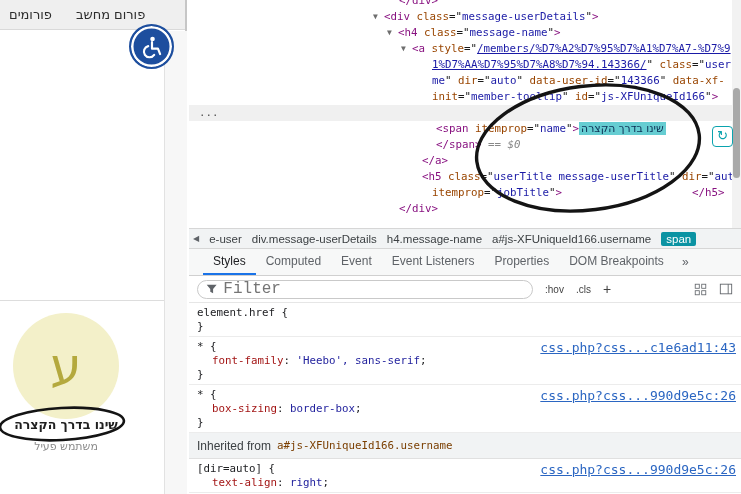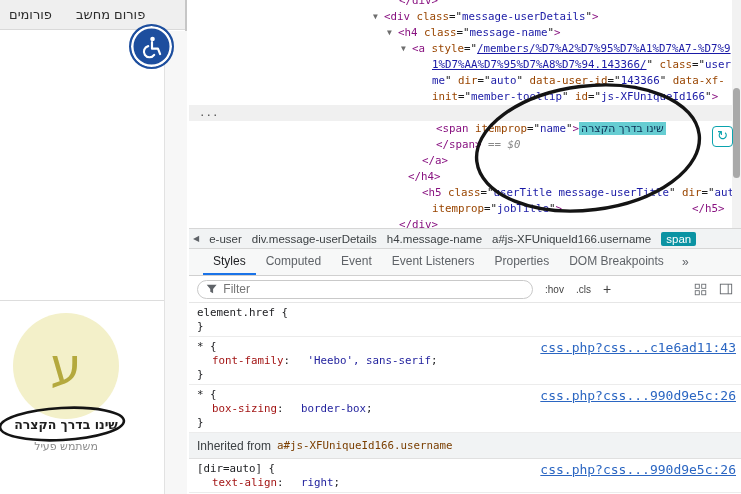--- a/index.html
+++ b/index.html
@@ -86,35 +86,35 @@
   .stab.active { color:#202124; border-bottom-color:#1a73e8; }
   .stab-more { display:flex; align-items:center; padding:0 8px; color:#5f6368; }
 
   .filter-row { position:absolute; top:276px; left:0; width:552px; height:27px;
                 background:#fff; border-bottom:1px solid #e6e6e6; display:flex;
                 align-items:center; padding:0 8px 0 8px; gap:12px; }
   .filter-input { width:336px; height:19px; border:1px solid #c9c9c9;
                   border-radius:10px; display:flex; align-items:center; gap:6px;
                   padding:0 8px; background:#fff; }
   .filter-input input { border:none; outline:none; background:transparent;
-                        font-size:12px; color:#b91c1c; width:100%;
-                        font-family:Liberation Sans, sans-serif; }
+                        font-size:16px; color:#b91c1c; width:100%;
+                        font-family:Liberation Mono, monospace; }
   .hovcls { color:#434343; font-size:10px; }
   .plus { color:#434343; font-size:14px; }
   .spacer { flex:1; }
   .icon-btn { display:flex; align-items:center; }
 
   .styles-pane { position:absolute; top:303px; left:0; width:552px; height:191px;
                  overflow:hidden; font-family:"DejaVu Sans Mono", monospace;
                  font-size:10.8px; color:#202124; }
   .rule { position:relative; padding:3px 6px 2px 8px; border-bottom:1px solid #ececec; }
   .rule-line { height:14px; line-height:14px; white-space:pre; }
   .prop-line { padding-left:15px; }
   .prop-name { color:#a31515; }
-  .prop-value { color:#23239e;margin-left:11px; }
+  .prop-value { color:#23239e; }
   .rule-link { position:absolute; top:3px; right:5px; font-size:13px;
                color:#2b66c2; text-decoration:underline; }
   .inherited { background:#f1f3f4; border-bottom:1px solid #e0e0e0; padding:0 8px;
                font-family:"Liberation Sans", sans-serif; font-size:12px;
                color:#3c4043; height:26px; display:flex; gap:6px; align-items:center; }
   .inherited .sel { font-family:"DejaVu Sans Mono", monospace; font-size:10.8px;
                     color:#7a3e00; }
 </style>
 </head>
 <body>
@@ -151,21 +151,20 @@
         <div class="tree-row" style="padding-left: 195px;"><span class="tk-arr">▼</span><span class="tk-tag">&lt;div</span><span class="tk-attr"> class</span><span class="tk-plain">="</span><span class="tk-val">message-userDetails</span><span class="tk-plain">"</span><span class="tk-tag">&gt;</span></div>
         <div class="tree-row" style="padding-left: 209px;"><span class="tk-arr">▼</span><span class="tk-tag">&lt;h4</span><span class="tk-attr"> class</span><span class="tk-plain">="</span><span class="tk-val">message-name</span><span class="tk-plain">"</span><span class="tk-tag">&gt;</span></div>
         <div class="tree-row" style="padding-left: 223px;"><span class="tk-arr">▼</span><span class="tk-tag">&lt;a</span><span class="tk-attr"> style</span><span class="tk-plain">="</span><span class="tk-link">/members/%D7%A2%D7%95%D7%A1%D7%A7-%D7%9</span></div>
         <div class="tree-row" style="padding-left: 243px;"><span class="tk-link">1%D7%AA%D7%95%D7%A8%D7%94.143366/</span><span class="tk-plain">" </span><span class="tk-attr">class</span><span class="tk-plain">="</span><span class="tk-val">userna</span></div>
         <div class="tree-row" style="padding-left: 243px;"><span class="tk-val">me</span><span class="tk-plain">" </span><span class="tk-attr">dir</span><span class="tk-plain">="</span><span class="tk-val">auto</span><span class="tk-plain">" </span><span class="tk-attr">data-user-id</span><span class="tk-plain">="</span><span class="tk-val">143366</span><span class="tk-plain">" </span><span class="tk-attr">data-xf-</span></div>
         <div class="tree-row" style="padding-left: 243px;"><span class="tk-attr">init</span><span class="tk-plain">="</span><span class="tk-val">member-tooltip</span><span class="tk-plain">" </span><span class="tk-attr">id</span><span class="tk-plain">="</span><span class="tk-val">js-XFUniqueId166</span><span class="tk-plain">"</span><span class="tk-tag">&gt;</span></div>
         <div class="tree-row hover" style="padding-left: 10px;"><span class="tk-dots">...</span></div>
         <div class="tree-row" style="padding-left: 247px;"><span class="tk-tag">&lt;span</span><span class="tk-attr"> itemprop</span><span class="tk-plain">="</span><span class="tk-val">name</span><span class="tk-plain">"</span><span class="tk-tag">&gt;</span><span class="tk-hl">שינו בדרך הקצרה</span></div>
         <div class="tree-row" style="padding-left: 247px;"><span class="tk-tag">&lt;/span&gt;</span><span class="tk-gray"> == $0</span></div>
         <div class="tree-row" style="padding-left: 233px;"><span class="tk-tag">&lt;/a&gt;</span></div>
-        <div class="tree-row" style="padding-left: 219px;"><span class="tk-tag">&lt;/h4&gt;</span></div>
         <div class="tree-row" style="padding-left: 233px;"><span class="tk-tag">&lt;h5</span><span class="tk-attr"> class</span><span class="tk-plain">="</span><span class="tk-val">userTitle message-userTitle</span><span class="tk-plain">" </span><span class="tk-attr">dir</span><span class="tk-plain">="</span><span class="tk-val">auto</span><span class="tk-plain">"</span></div>
         <div class="tree-row" style="padding-left: 243px;"><span class="tk-attr">itemprop</span><span class="tk-plain">="</span><span class="tk-val">jobTitle</span><span class="tk-plain">"</span><span class="tk-tag">&gt;</span><span class="tk-plain">                    </span><span class="tk-tag">&lt;/h5&gt;</span></div>
         <div class="tree-row" style="padding-left: 210px;"><span class="tk-tag">&lt;/div&gt;</span></div>
       </div>
     <div class="tree-scroll-track"></div>
     <div class="tree-scroll-thumb"></div>
     <div class="refresh-btn">↻</div>
   </div>
 
   <div class="breadcrumbs">

